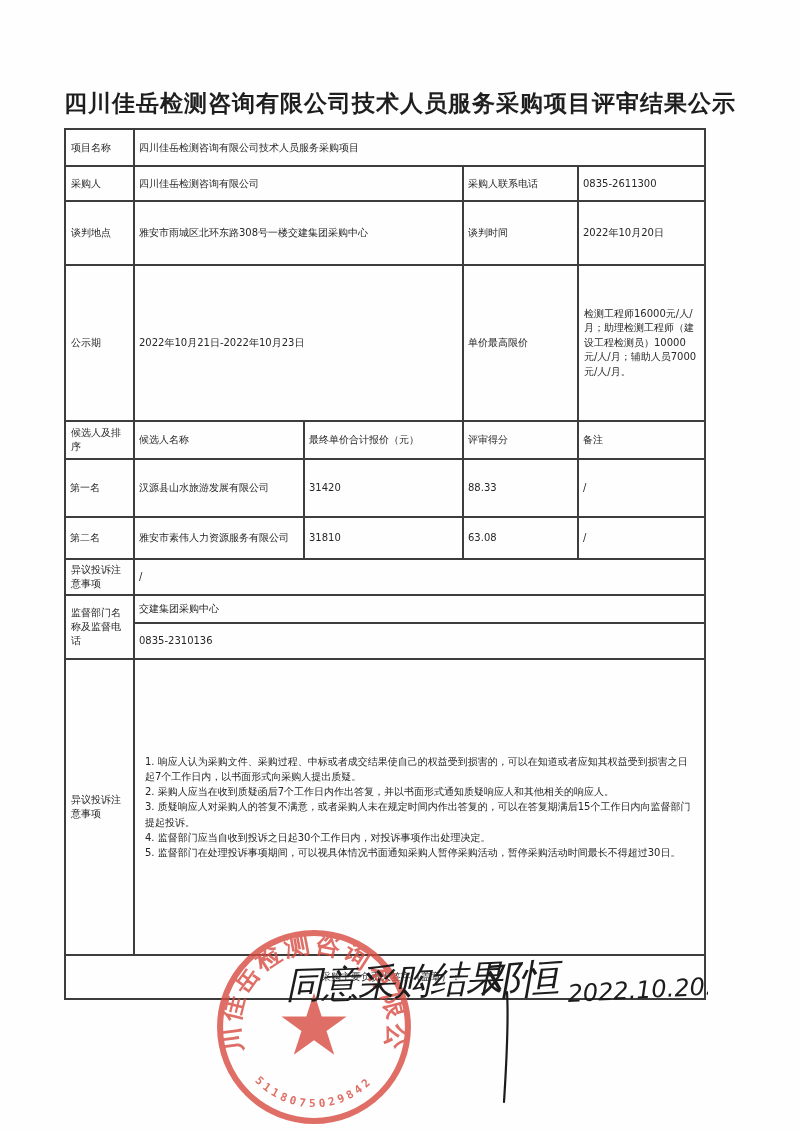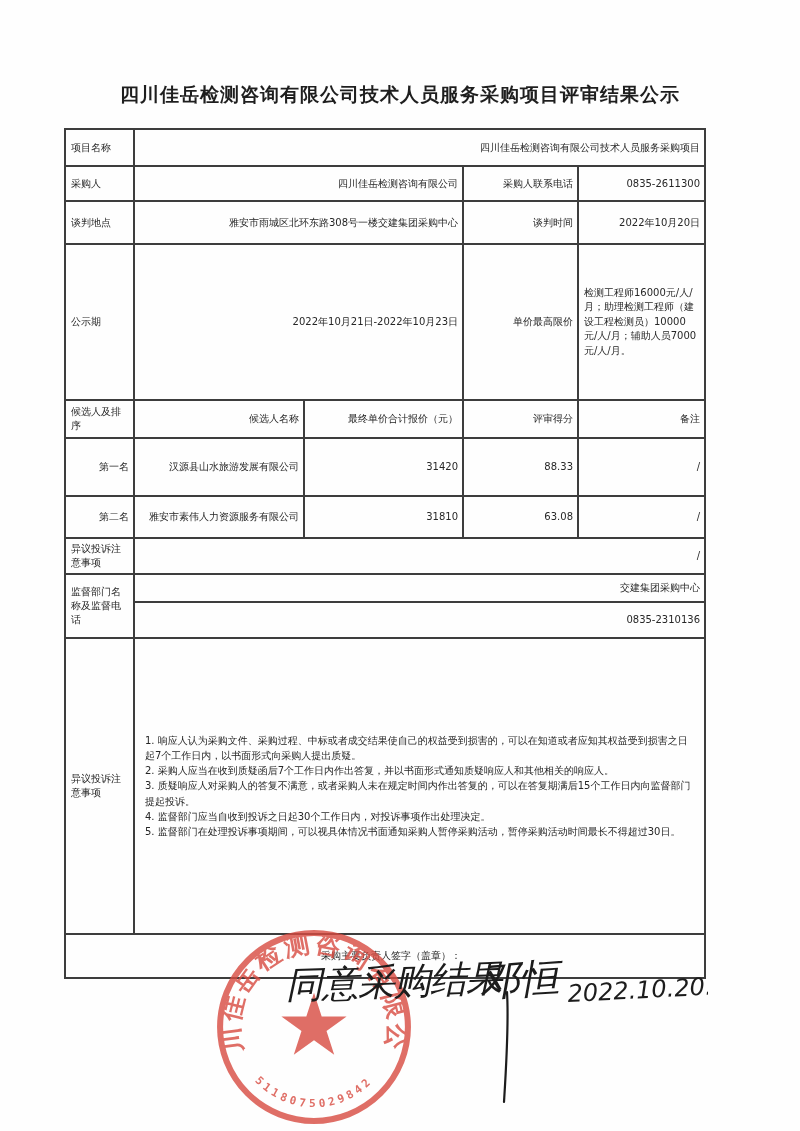--- a/index.html
+++ b/index.html
@@ -6,41 +6,41 @@
   html,body { background:#ffffff; }
   .page {
     position: relative;
     width: 800px; height: 1131px;
     background: #fefefe;
     font-family: "DejaVu Sans", sans-serif;
     color: #262626;
     overflow: hidden;
   }
   .doc-title {
-    position: absolute; top: 82px; left: 0; width: 800px;
+    position: absolute; top: 88px; left: 0; width: 800px;
     text-align: center;
-    font-size: 19px; font-weight: 700; letter-spacing: 1px;
+    font-size: 23px; font-weight: 700; letter-spacing: 1px;
     color: #1e1e1e;
   }
   table.doc-table {
     position: absolute; left: 64px; top: 128px;
     width: 640px;
     border-collapse: collapse;
     table-layout: fixed;
     font-size: 10px; line-height: 1.4;
   }
   .doc-table td {
     border: 2px solid #3d3d3d;
-    text-align: right;
+    text-align: left;
     vertical-align: middle;
     padding: 2px 4px;
     word-break: break-all;
   }
   .doc-table td.lbl { text-align: left; padding-left: 5px; }
-  .r1 { height: 37px; } .r2 { height: 35px; } .r3 { height: 43px; }
+  .r1 { height: 37px; } .r2 { height: 35px; } .r3 { height: 64px; }
   .r4 { height: 156px; } .r5 { height: 38px; } .r6 { height: 58px; }
   .r7 { height: 42px; } .r8 { height: 36px; } .r9 { height: 28px; }
   .r10 { height: 36px; } .r11 { height: 296px; } .r12 { height: 44px; }
   td.cap-cell { text-align: left; padding: 12px 5px; line-height: 1.45; }
   td.notice-cell { text-align: left; padding: 8px 10px; }
   td.notice-cell p { margin: 0; line-height: 1.52; }
   td.sig-cell { text-align: center; padding-left: 16px; margin-left: 25px; }
   .overlay { position: absolute; pointer-events: none; }
   .stamp { left: 213px; top: 926px; width: 202px; height: 202px; opacity: 0.8; }
   .handwriting { left: 268px; top: 930px; width: 440px; height: 200px; }

